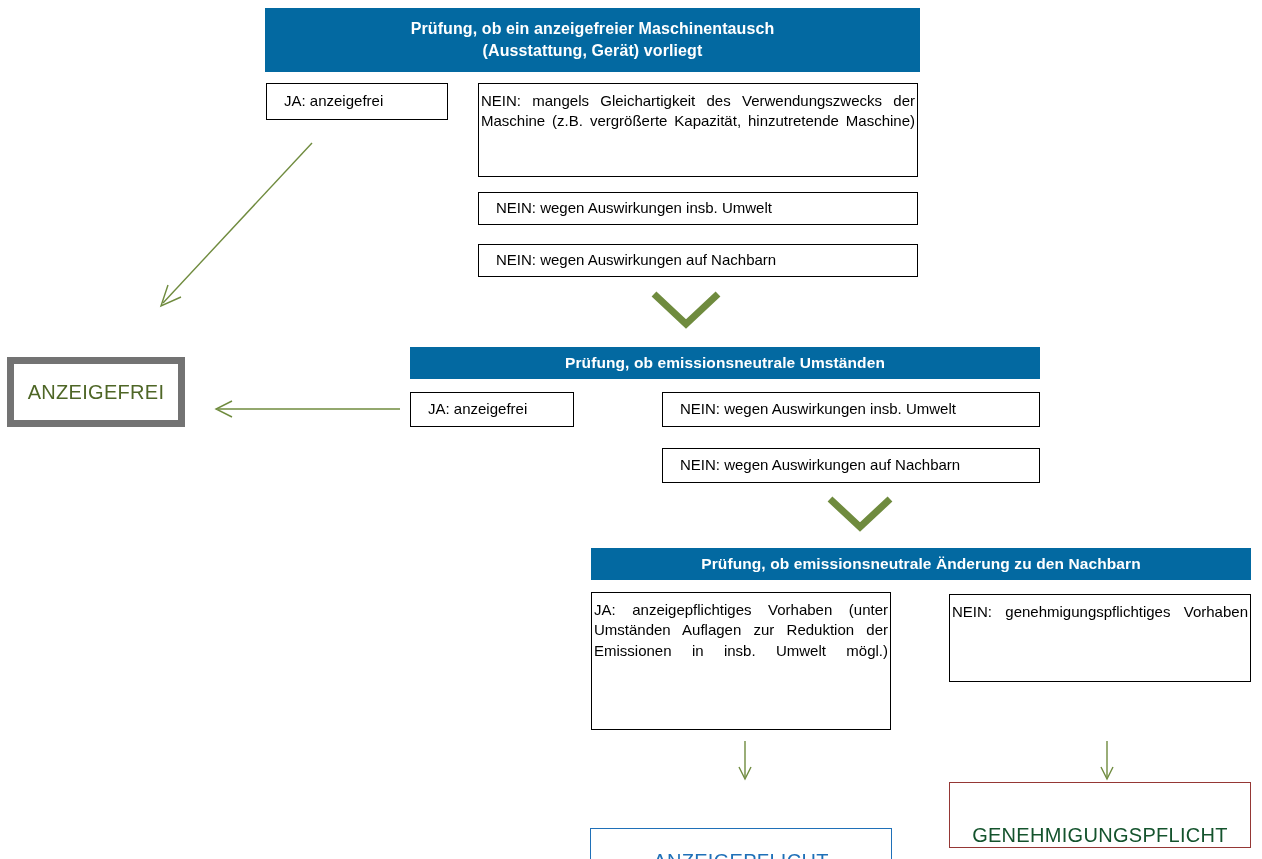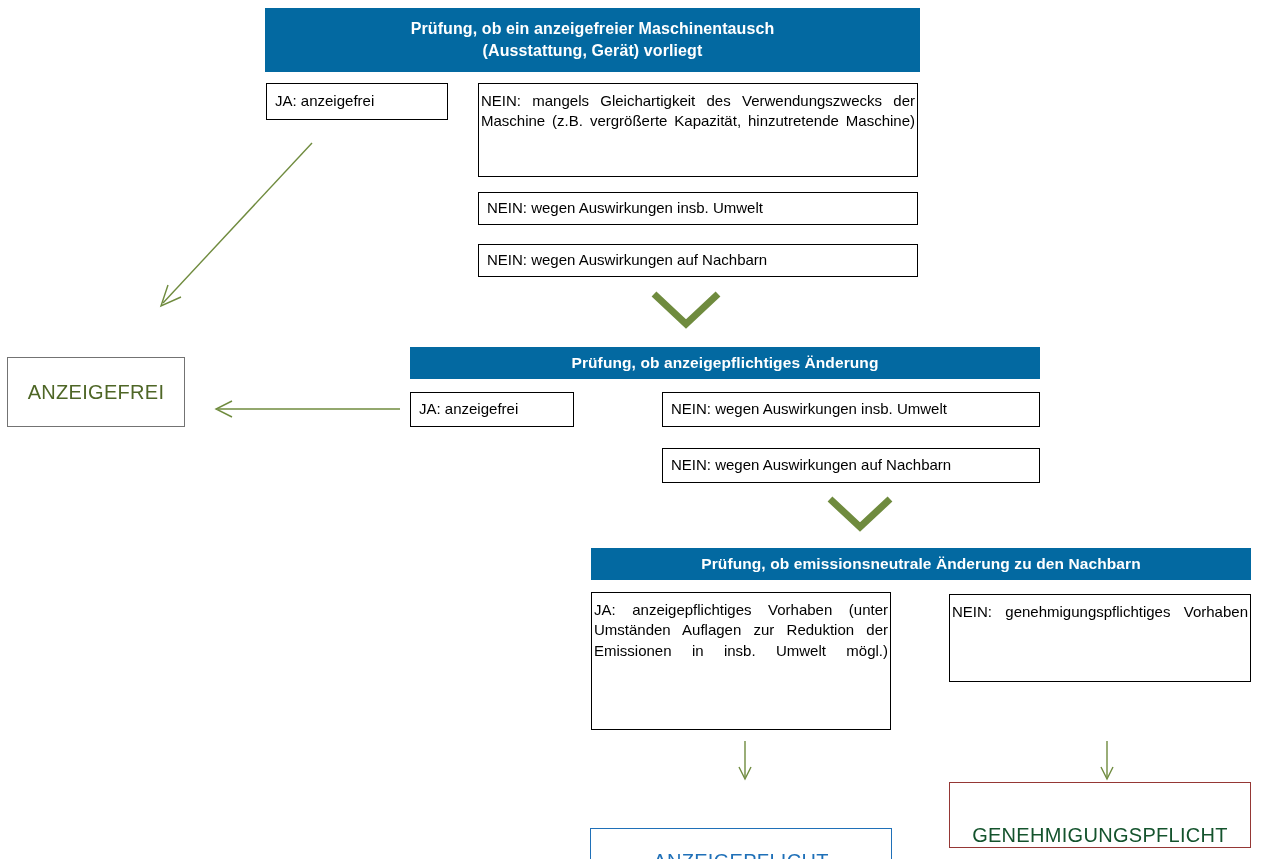--- a/index.html
+++ b/index.html
@@ -41,40 +41,40 @@
     width: 100%;
     white-space: pre-line;
   }
   
   .box {
     border: 1px solid #000000;
     background: #ffffff;
     font-size: 15px;
     line-height: 1.35;
     color: #000000;
-    padding: 6px 8px;
+    padding: 6px 17px;
     display: flex;
     align-items: center;
   }
   .box.justify {
     text-align: justify;
     text-align-last: justify;
     align-items: flex-start;
     display: block;
     padding: 7px 2px;
   }
   .box.justify .last-ragged {
     text-align-last: left;
   }
   .box.center-v {
     align-items: center;
   }
   
   .result {
-    border: 1px solid #737373;
+    border: 7px solid #737373;
     background: #ffffff;
     color: #4E6626;
     font-size: 20px;
     display: flex;
     align-items: center;
     justify-content: center;
     letter-spacing: 0.3px;
   }
   .result.blue {
     border: 1px solid #1F70B8;
@@ -124,21 +124,21 @@
 
   <svg class="connector" style="left:650px; top:290px; width:72px; height:40px;" viewBox="0 0 72 40">
     <polyline points="4,4 36,34 68,4" fill="none" stroke="#6F8B3E" stroke-width="7" stroke-linecap="butt" stroke-linejoin="miter"></polyline>
   </svg>
 
   <div class="node result" style="left:7px; top:357px; width:178px; height:70px;">
     <span>ANZEIGEFREI</span>
   </div>
 
   <div class="node header-bar" style="left:410px; top:347px; width:630px; height:32px; font-size:15.5px;">
-    <span class="hdr-inner">Prüfung, ob anzeigepflichtiges Änderung</span>
+    <span class="hdr-inner">Prüfung, ob emissionsneutrale Umständen</span>
   </div>
 
   <div class="node box center-v" style="left:410px; top:392px; width:164px; height:35px;">
     <span>JA: anzeigefrei</span>
   </div>
 
   <div class="node box center-v" style="left:662px; top:392px; width:378px; height:35px;">
     <span>NEIN: wegen Auswirkungen insb. Umwelt</span>
   </div>
 

